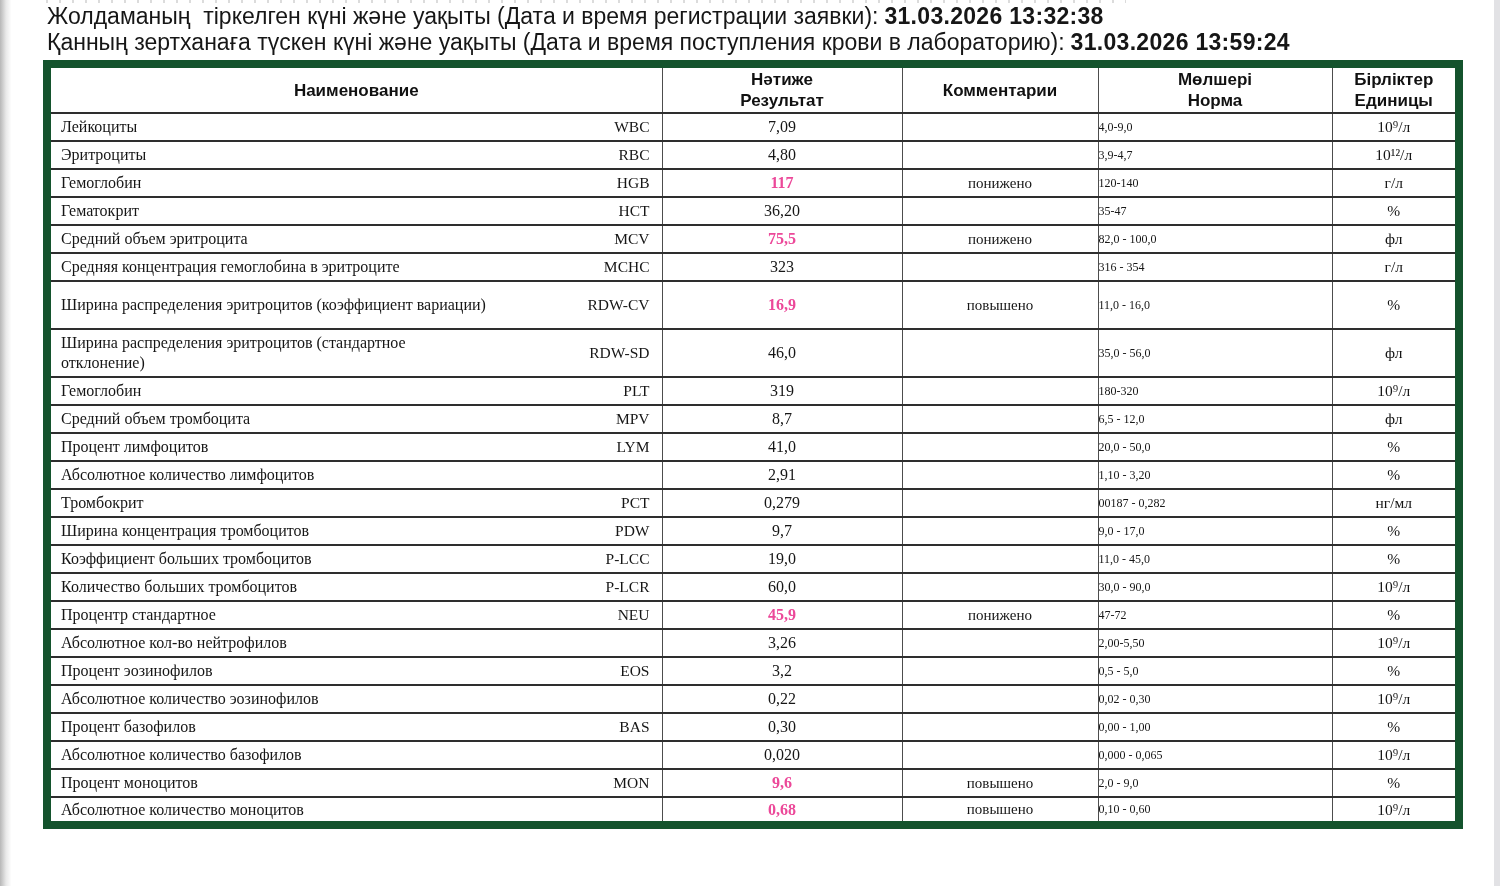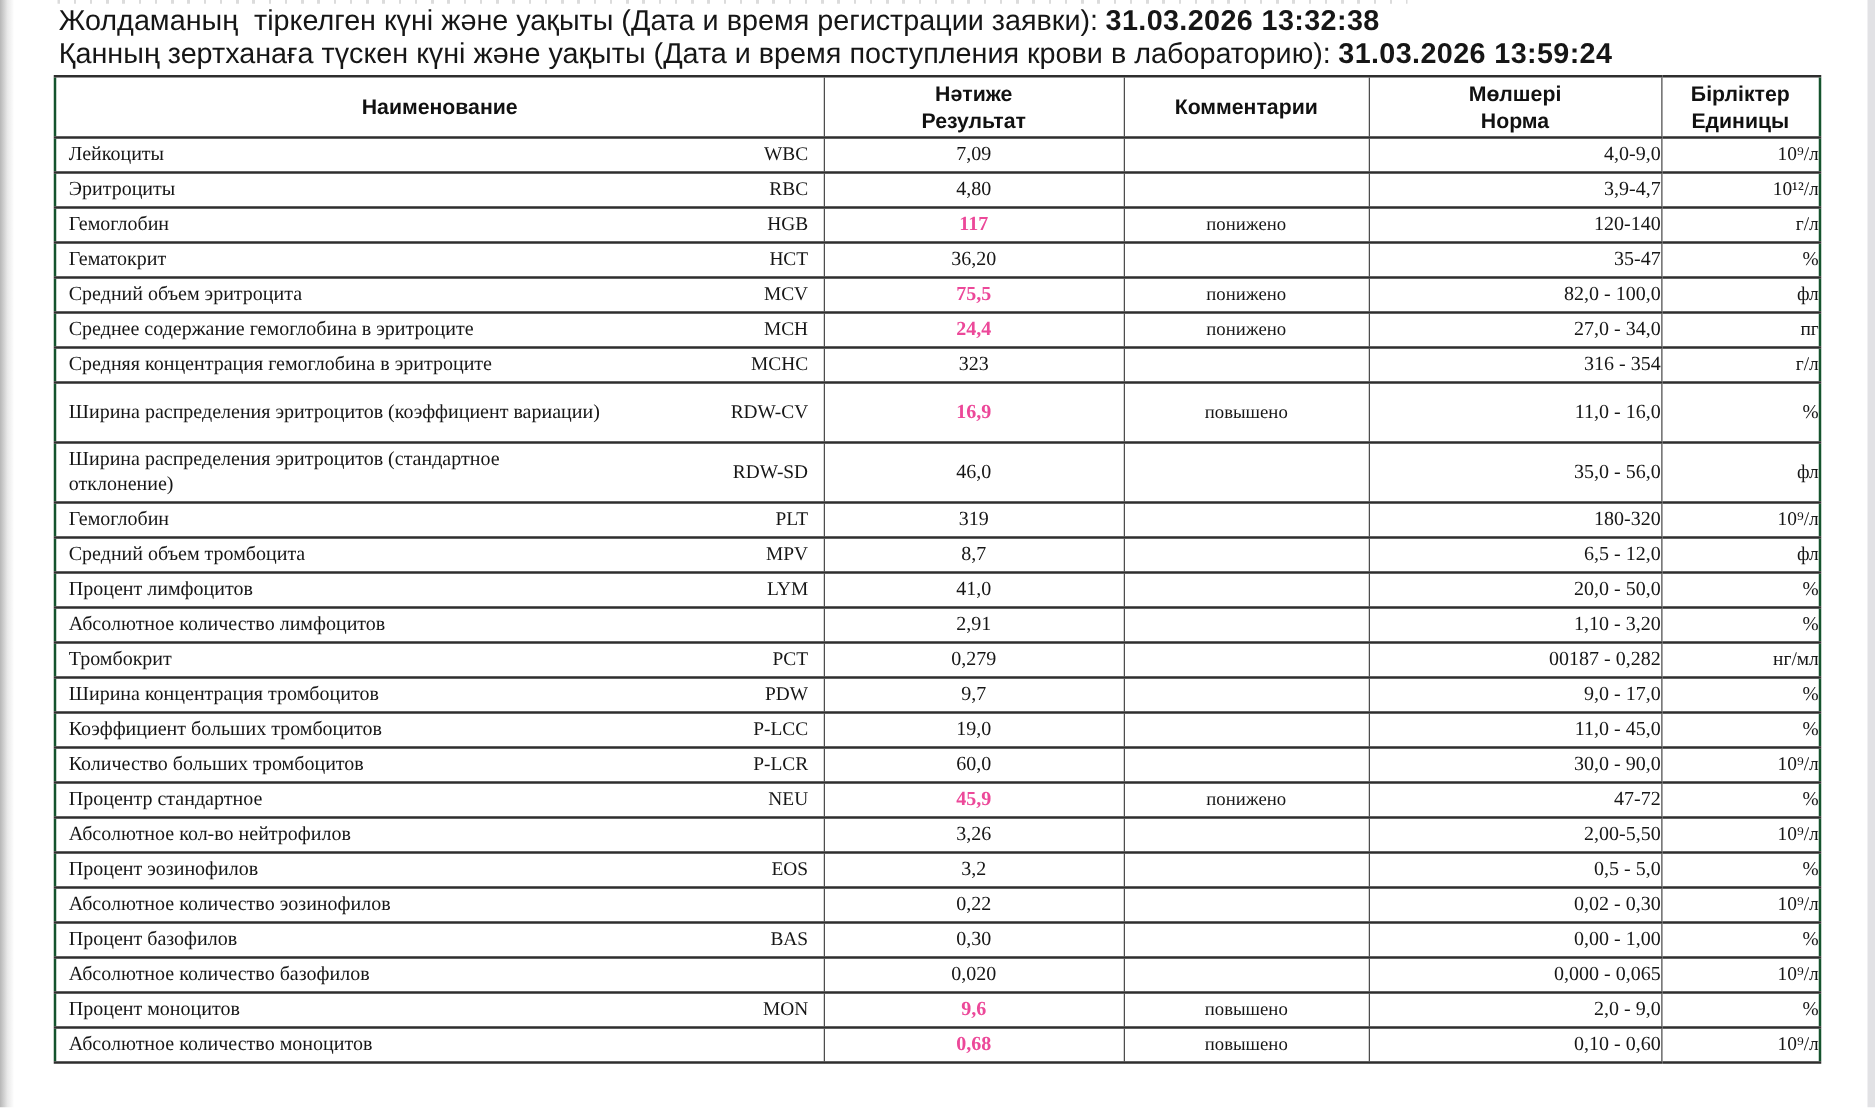--- a/index.html
+++ b/index.html
@@ -53,21 +53,21 @@
   table.results col.w-unit { width:127px; }
 
   table.results th, table.results td {
     border:1px solid #4d4d4d;
     border-top:2px solid #2e2e2e;
     border-bottom:2px solid #2e2e2e;
     padding:0;
     vertical-align:middle;
     overflow:hidden;
   }
-  table.results { border:2px solid #14532d; }
+  table.results { border:8px solid #14532d; }
 
   tr.hdr { height:49px; }
   tr.hdr th {
     font-size:17px; font-weight:bold; text-align:center;
     white-space:pre-line; line-height:21px; color:#111;
   }
 
   tr.r { height:28px;font-family:Liberation Serif, serif; }
   tr.r.tall { height:48px;margin-left:42px; }
 
@@ -77,22 +77,22 @@
   }
   td.cn .nm {
     font-size:16px; line-height:20px; max-width:430px;
     text-align:left;
   }
   td.cn .code { font-size:15.5px; text-align:right; }
 
   td.cr { text-align:center; font-size:16px; }
   td.cr.bold { font-weight:bold; color:#ec4899; }
   td.cc { text-align:center; font-size:15px; }
-  td.cm { text-align:right; font-size:16px; }
-  td.cu { text-align:right; font-size:15.5px; }
+  td.cm { text-align:left; font-size:12px; }
+  td.cu { text-align:center; font-size:15.5px; }
 </style>
 </head>
 <body>
 
 <div class="edge-left"></div>
 <div class="edge-right"></div>
 <div class="topline"></div>
 
 <div class="doc-head">
   <div><span class="lbl">Жолдаманың  тіркелген күні және уақыты (Дата и время регистрации заявки):</span><span class="val">31.03.2026 13:32:38</span></div>
@@ -176,32 +176,20 @@
           </div>
         </td>
       <td class="cr bold">75,5</td>
       <td class="cc">понижено</td>
       <td class="cm">82,0 - 100,0</td>
       <td class="cu">фл</td>
     </tr>
     <tr class="r">
       <td class="cn">
           <div class="in">
-            <span class="nm">Среднее содержание гемоглобина в эритроците</span>
-            <span class="code">MCH</span>
-          </div>
-        </td>
-      <td class="cr bold">24,4</td>
-      <td class="cc">понижено</td>
-      <td class="cm">27,0 - 34,0</td>
-      <td class="cu">пг</td>
-    </tr>
-    <tr class="r">
-      <td class="cn">
-          <div class="in">
             <span class="nm">Средняя концентрация гемоглобина в эритроците</span>
             <span class="code">MCHC</span>
           </div>
         </td>
       <td class="cr">323</td>
       <td class="cc"></td>
       <td class="cm">316 - 354</td>
       <td class="cu">г/л</td>
     </tr>
     <tr class="r tall">

